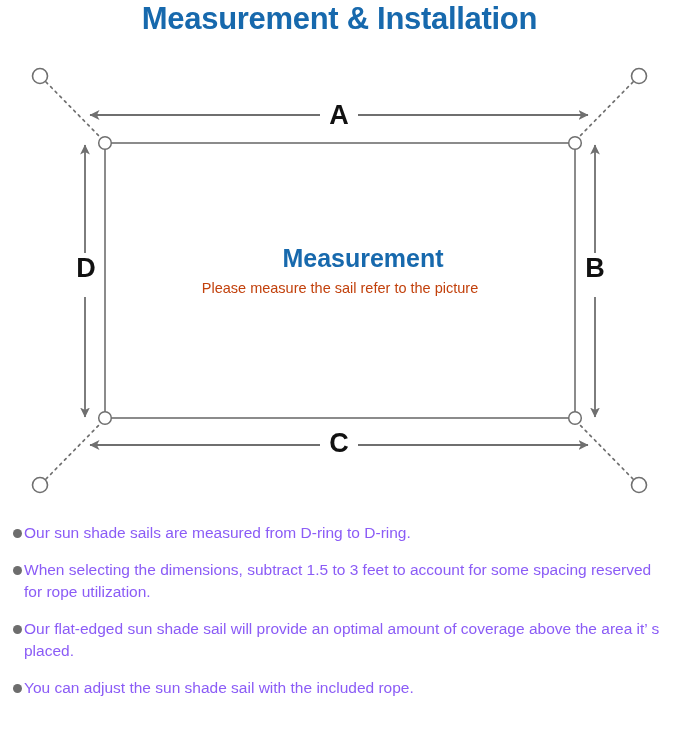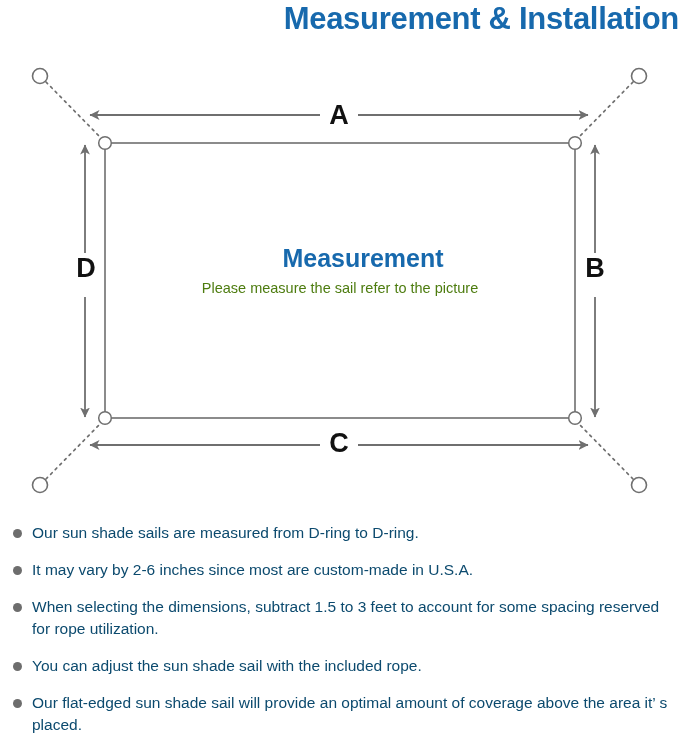--- a/index.html
+++ b/index.html
@@ -20,21 +20,21 @@
     height: 739px;
     background: #ffffff;
   }
 
   
   .page-title {
     position: absolute;
     left: 0;
     top: 0;
     width: 679px;
-    text-align: right;
+    text-align: center;
     font-size: 31px;
     font-weight: bold;
     color: #1769ad;
     letter-spacing: -0.3px;
     line-height: 38px;
   }
 
   
   .diagram {
     position: absolute;
@@ -58,21 +58,21 @@
   }
   .center-title {
     font-size: 25px;
     font-weight: bold;
     color: #1769ad;
     line-height: 30px;
     margin-left: 46px;
   }
   .center-sub {
     font-size: 14.5px;
-    color: #4d7c0f;
+    color: #c2410c;
     line-height: 22px;
     margin-top: 4px;
   }
 
   
   .dim-letter {
     position: absolute;
     font-size: 27px;
     font-weight: bold;
     color: #111111;
@@ -87,26 +87,26 @@
 
   
   .notes {
     position: absolute;
     left: 0;
     top: 522px;
     width: 679px;
   }
   .note-item {
     position: relative;
-    padding-left: 32px;
+    padding-left: 24px;
     padding-right: 8px;
     margin-bottom: 15px;
     font-size: 15.5px;
     line-height: 22px;
-    color: #0c4a6e;
+    color: #8b5cf6;
   }
   .note-bullet {
     position: absolute;
     left: 13px;
     top: 7px;
     width: 9px;
     height: 9px;
     border-radius: 50%;
     background: #6d6d6d;
   }
@@ -170,29 +170,25 @@
     <div class="dim-letter dim-d">D</div>
   </div>
 
   <div class="notes">
     <div class="note-item">
       <span class="note-bullet"></span>
       <span class="note-text">Our sun shade sails are measured from D-ring to D-ring.</span>
     </div>
     <div class="note-item">
       <span class="note-bullet"></span>
-      <span class="note-text">It may vary by 2-6 inches since most are custom-made in U.S.A.</span>
-    </div>
-    <div class="note-item">
-      <span class="note-bullet"></span>
       <span class="note-text">When selecting the dimensions, subtract 1.5 to 3 feet to account for some spacing reserved for rope utilization.</span>
     </div>
     <div class="note-item">
       <span class="note-bullet"></span>
-      <span class="note-text">You can adjust the sun shade sail with the included rope.</span>
+      <span class="note-text">Our flat-edged sun shade sail will provide an optimal amount of coverage above the area it’  s placed.</span>
     </div>
     <div class="note-item">
       <span class="note-bullet"></span>
-      <span class="note-text">Our flat-edged sun shade sail will provide an optimal amount of coverage above the area it’  s placed.</span>
+      <span class="note-text">You can adjust the sun shade sail with the included rope.</span>
     </div>
   </div>
 
 </div>
 
 </body></html>

